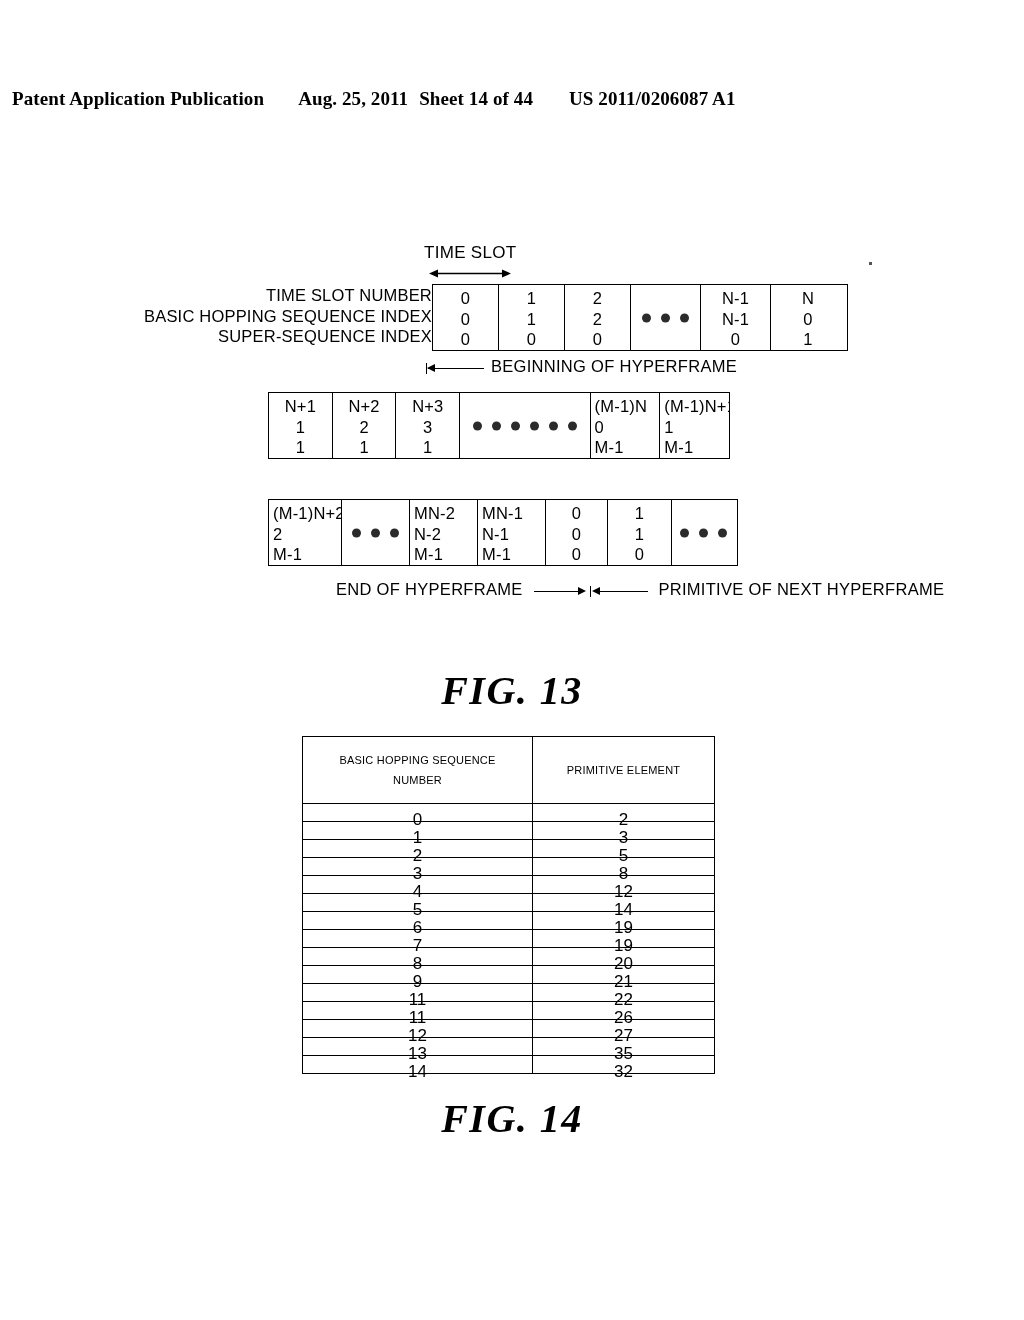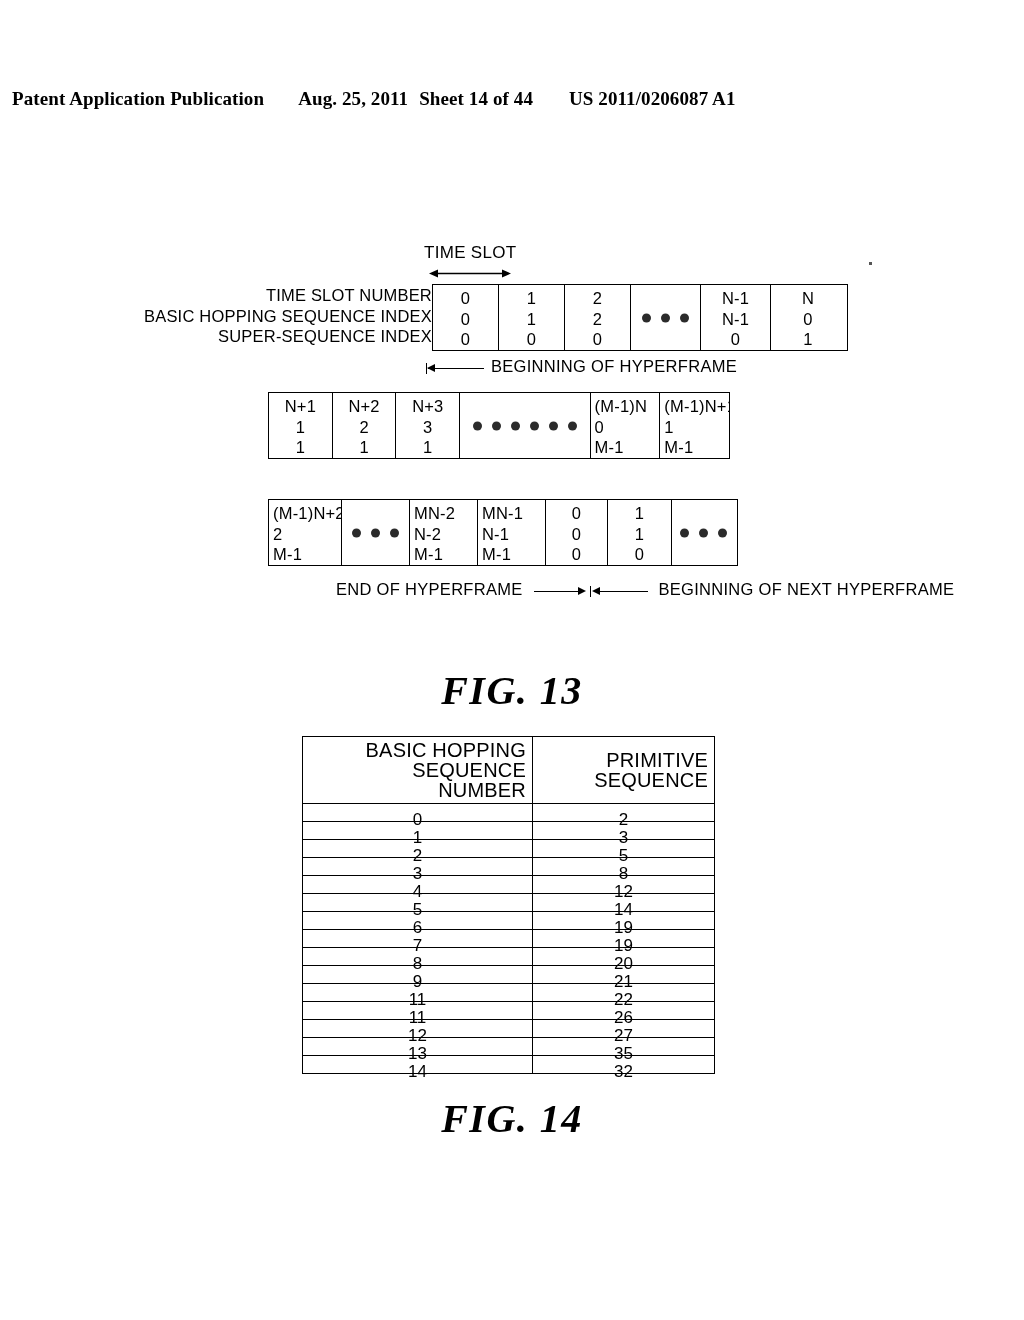--- a/index.html
+++ b/index.html
@@ -184,26 +184,26 @@
     border: 1.8px solid #000;
     border-collapse: collapse;
     background: #fff;
     table-layout: fixed;
   }
   #fig14-table col.c1 { width: 230px; }
   #fig14-table col.c2 { width: 182px; }
   #fig14-table th {
     border: 1.5px solid #000;
     font-weight: normal;
-    font-size: 20px;
+    font-size: 11px;
     line-height: 20px;
     letter-spacing: 0.2px;
     height: 66px;
     vertical-align: middle;
-    text-align: right;
+    text-align: center;
     padding: 0 6px;
   }
   #fig14-table td {
     border: 1.2px solid #000;
     font-size: 17px;
     line-height: 11px;
     text-align: center;
     height: 17px;
     padding: 0;
     vertical-align: bottom;
@@ -388,40 +388,40 @@
 
 <div class="hf-note" id="end-hyperframe">
   <span>END OF HYPERFRAME</span>
   <span class="lead-left" style="width:118px; margin:0 4px;">
     <span class="ln" style="left:2px; width:48px"></span>
     <span class="ah-r" style="left:46px"></span>
     <span class="tick" style="left:58px"></span>
     <span class="ah-l" style="left:60px"></span>
     <span class="ln" style="left:68px; width:48px"></span>
   </span>
-  <span>BEGINNING OF NEXT HYPERFRAME</span>
+  <span>PRIMITIVE OF NEXT HYPERFRAME</span>
 </div>
 
 <div class="fig-caption" id="fig13-caption">FIG. 13</div>
 
 <div id="fig14"></div>
 
 <table id="fig14-table">
   <colgroup>
       <col class="c1">
       <col class="c2">
     </colgroup>
   <thead>
     <tr>
       <th>
         <span>BASIC HOPPING SEQUENCE</span><br>
         <span>NUMBER</span>
       </th>
       <th>
-        <span>PRIMITIVE SEQUENCE</span>
+        <span>PRIMITIVE ELEMENT</span>
       </th>
     </tr>
   </thead>
   <tbody id="fig14-body">
       <tr>
         <td><span>0</span></td>
         <td><span>2</span></td>
       </tr>
       <tr>
         <td><span>1</span></td>

